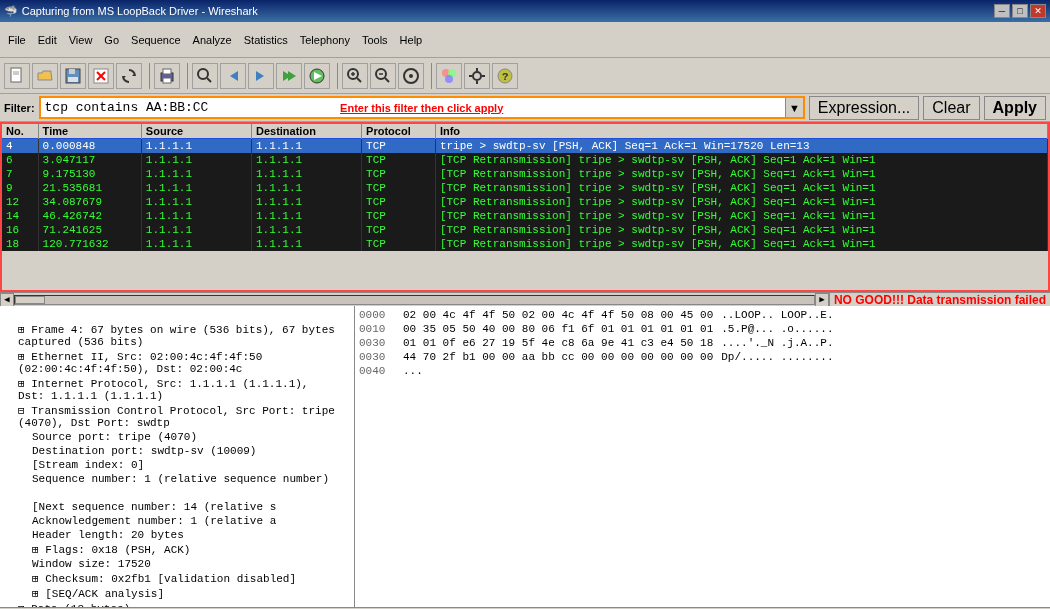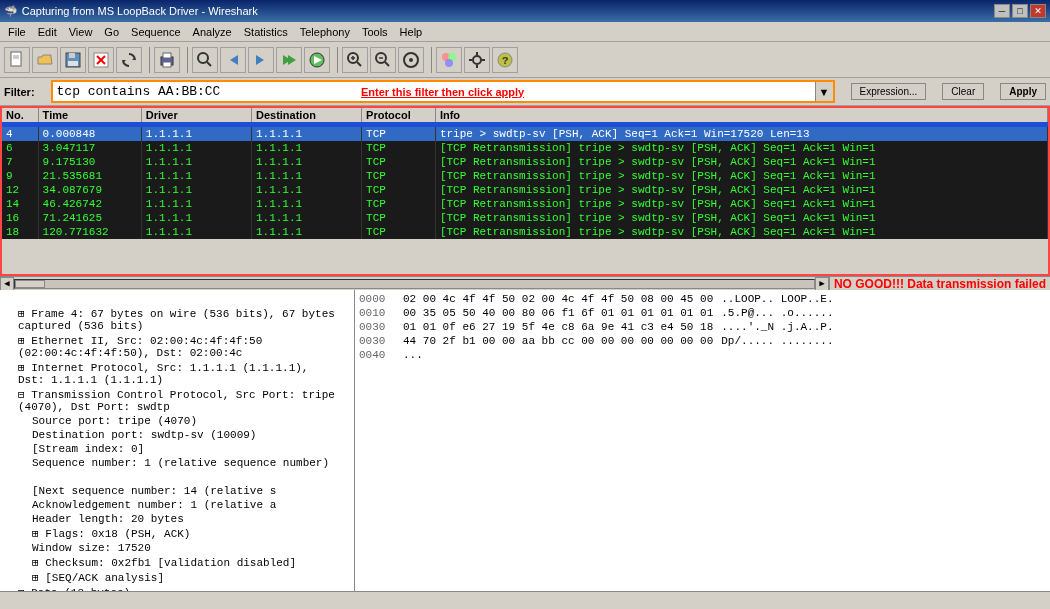--- a/index.html
+++ b/index.html
@@ -27,21 +27,21 @@
       width: 16px; height: 14px;
       background: #c0c0c0;
       border: 1px solid #888;
       display: flex; align-items: center; justify-content: center;
       font-size: 9px; cursor: pointer; color: black;
     }
 
     
     #menubar {
       background: #d4d0c8;
-      height: 20px;
+      height: 36px;
       display: flex;
       align-items: center;
       padding: 0 2px;
       border-bottom: 1px solid #a0a0a0;
       font-family: 'Tahoma', sans-serif;
       font-size: 11px;
     }
     .menu-item {
       padding: 2px 6px;
       cursor: pointer;
@@ -71,21 +71,21 @@
     }
 
     
     #filterbar {
       background: #d4d0c8;
       height: 28px;
       display: flex;
       align-items: center;
       padding: 2px 4px;
       border-bottom: 1px solid #a0a0a0;
-      gap: 16px;
+      gap: 4px;
       font-family: 'Tahoma', sans-serif;
       font-size: 11px;
     }
     #filterbar label { font-weight: bold; }
     #filter-input-container {
       flex: 1;
       display: flex;
       position: relative;
       border: 2px solid #ff8c00;
       background: white;
@@ -117,21 +117,21 @@
       text-decoration: underline;
       pointer-events: none;
       white-space: nowrap;
     }
     .filter-btn {
       padding: 2px 8px;
       background: #d4d0c8;
       border: 1px solid #888;
       cursor: pointer;
       font-family: 'Tahoma', sans-serif;
-      font-size: 10px;
+      font-size: 16px;
     }
 
     
     #main {
       display: flex;
       flex-direction: column;
       height: calc(609px - 22px - 20px - 36px - 28px);
     }
 
     
@@ -145,21 +145,21 @@
 
     #packet-list table {
       width: 100%;
       border-collapse: collapse;
       font-family: 'Courier New', monospace;
       font-size: 11px;
     }
 
     .pkt-header {
       background: #d4d0c8;
-      border-bottom: 5px solid #1d4ed8;
+      border-bottom: 1px solid #1d4ed8;
       font-family: 'Tahoma', sans-serif;
       font-size: 11px;
       font-weight: bold;
       color: black;
     }
     .pkt-header th {
       text-align: left;
       padding: 1px 4px;
       border-right: 1px solid #888;
     }
@@ -424,21 +424,21 @@
 </div>
 
 <div id="main">
 
   <div id="packet-list">
     <table>
       <thead>
         <tr class="pkt-header">
           <th class="pkt-no">No.</th>
           <th class="pkt-time">Time</th>
-          <th class="pkt-src">Driver</th>
+          <th class="pkt-src">Source</th>
           <th class="pkt-dst">Destination</th>
           <th class="pkt-proto">Protocol</th>
           <th class="pkt-info">Info</th>
         </tr>
       </thead>
       <tbody id="packet-tbody">
           <tr class="pkt-row row-selected">
             <td>4</td>
             <td>0.000848</td>
             <td>1.1.1.1</td>

